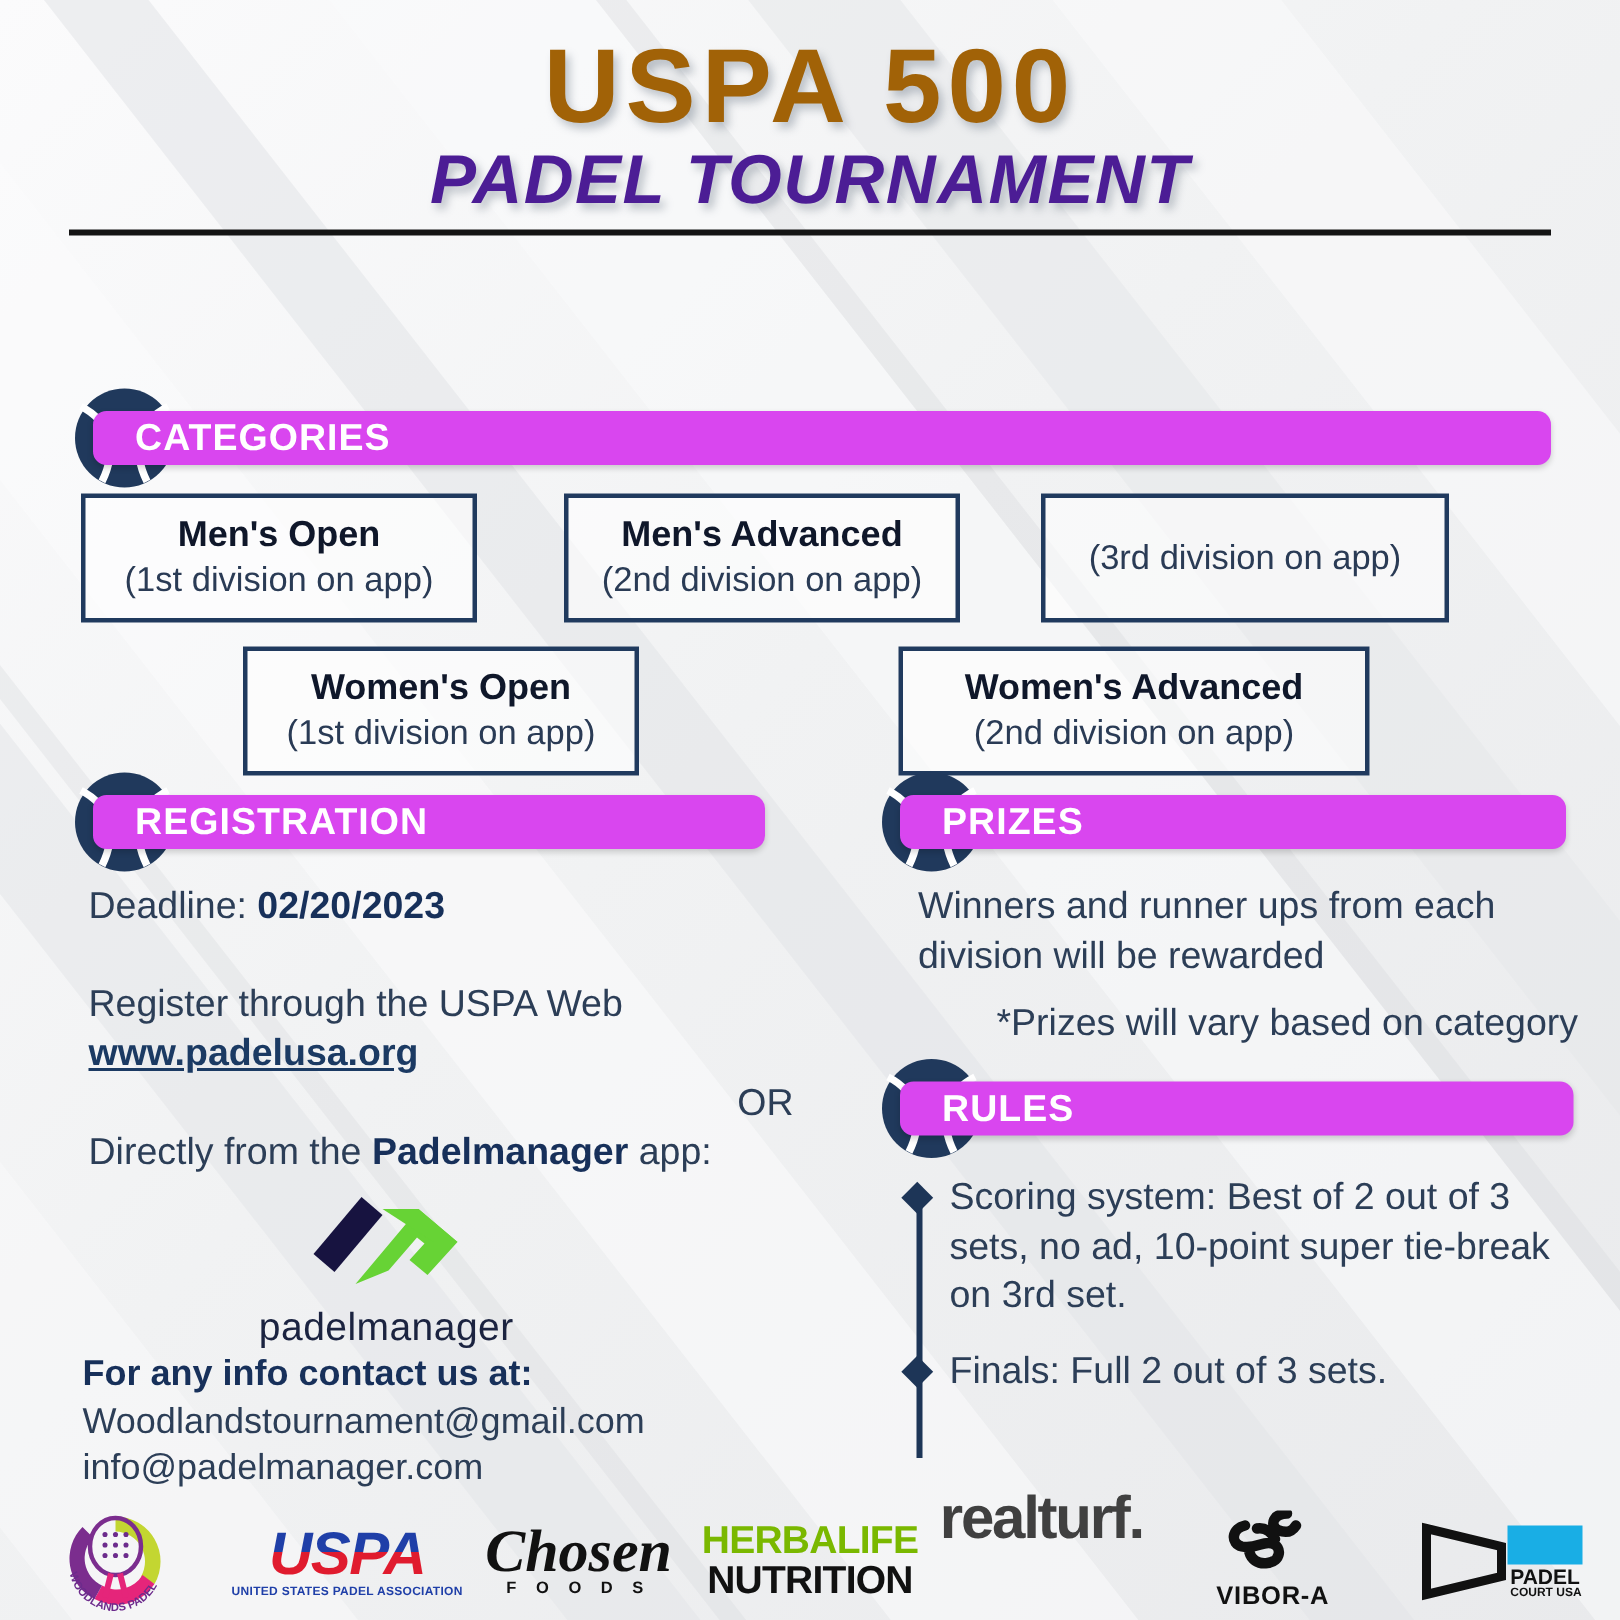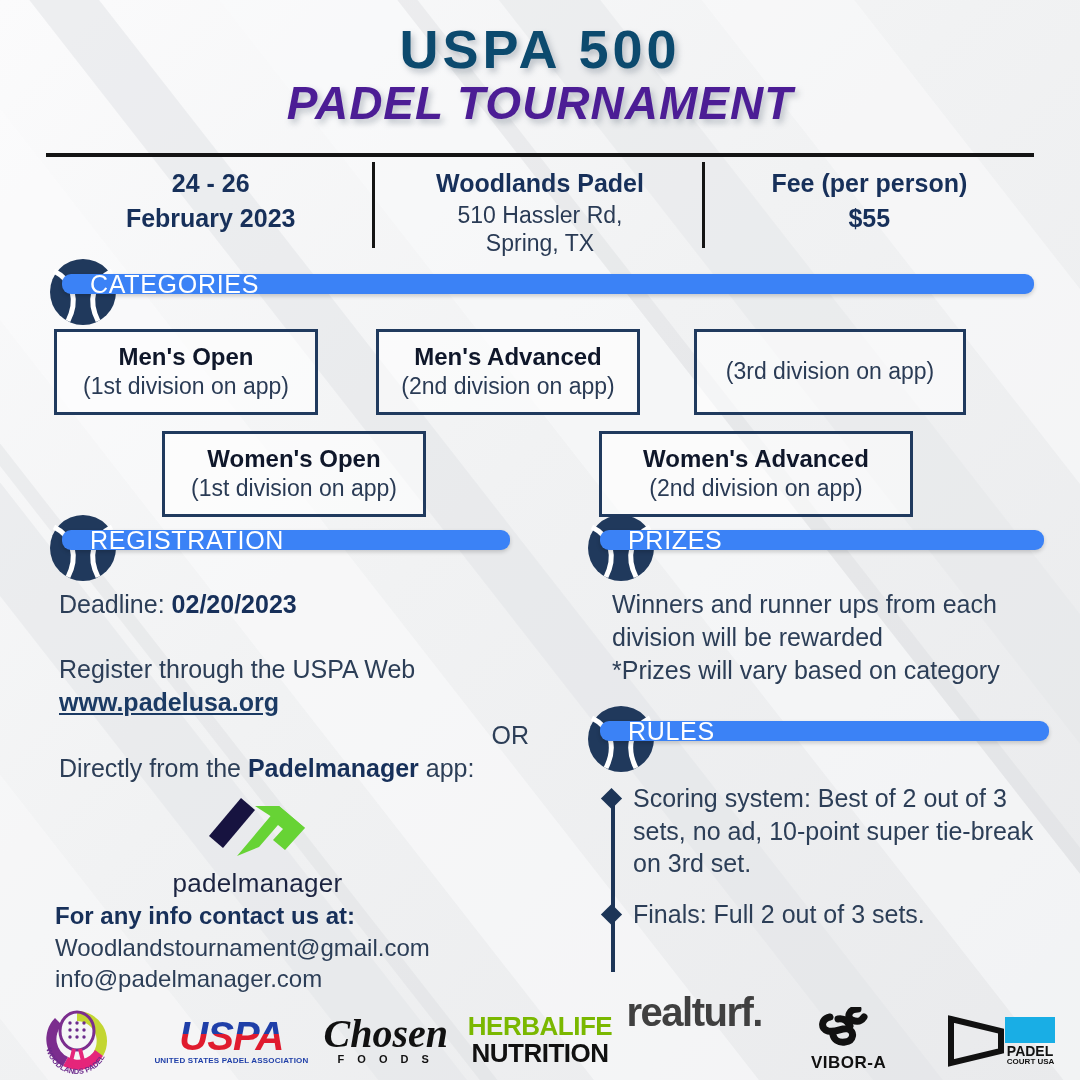--- a/index.html
+++ b/index.html
@@ -6,43 +6,44 @@
   body{
     width:1080px;height:1080px;overflow:hidden;position:relative;
     font-family:"Liberation Sans","DejaVu Sans",sans-serif;
     background:#f4f5f6;
   }
   
   #bg{position:absolute;inset:0;overflow:hidden;z-index:0;background:#f3f4f5;}
   
   #title-block{position:absolute;top:22px;left:0;width:1080px;text-align:center;z-index:3;}
   #main-title{
-    font-size:54px;font-weight:bold;letter-spacing:4px;color:#0c4a6e;
+    font-size:70px;font-weight:bold;letter-spacing:4px;color:#a16207;
     line-height:1.02;text-shadow:3px 4px 6px rgba(120,130,145,.45);
   }
   #sub-title{
     font-size:46px;font-weight:bold;font-style:italic;letter-spacing:1px;
     color:#4c1d95;line-height:1.05;margin-top:2px;
     text-shadow:3px 4px 6px rgba(120,130,145,.45);
   }
   
   #info-bar{position:absolute;top:153px;left:46px;width:988px;z-index:3;}
   #info-rule{height:4px;background:#141414;width:100%;}
   #info-cols{display:flex;margin-top:9px;}
   .info-col{flex:1;text-align:center;position:relative;padding:0 6px;}
   .info-col.div-r::after{
     content:"";position:absolute;right:0;top:-4px;width:3px;height:86px;background:#141414;
   }
   .info-main{font-size:25px;font-weight:bold;color:#17305a;line-height:1.38;}
   .info-sub{font-size:23px;color:#2a3b55;line-height:1.25;}
   
   .band-wrap{position:absolute;z-index:3;}
   .band{
-    background:#3b82f6;border-radius:9px;height:20px;display:flex;align-items:center;
+    background:#d946ef;border-radius:9px;height:36px;display:flex;align-items:center;
     box-shadow:0 2px 4px rgba(0,0,0,.18);
+    font-weight:bold;
   }
   .band-label{color:#fff;font-size:25px;letter-spacing:.7px;padding-left:28px;}
   .ball{
     position:absolute;left:-14px;top:-17px;width:70px;height:70px;z-index:-1;
   }
   
   .cat-box{
     position:absolute;border:3px solid #203a5e;background:rgba(255,255,255,.55);
     text-align:center;z-index:3;display:flex;flex-direction:column;justify-content:center;
   }
@@ -100,35 +101,20 @@
   </svg>
 </div>
 
 <div id="title-block">
   <div id="main-title">USPA 500</div>
   <div id="sub-title">PADEL TOURNAMENT</div>
 </div>
 
 <div id="info-bar">
   <div id="info-rule"></div>
-  <div id="info-cols">
-    <div class="info-col div-r">
-      <div class="info-main">24 - 26</div>
-      <div class="info-main">February 2023</div>
-    </div>
-    <div class="info-col div-r">
-      <div class="info-main">Woodlands Padel</div>
-      <div class="info-sub">510 Hassler Rd,</div>
-      <div class="info-sub">Spring, TX</div>
-    </div>
-    <div class="info-col">
-      <div class="info-main">Fee (per person)</div>
-      <div class="info-main">$55</div>
-    </div>
-  </div>
 </div>
 
 <div class="band-wrap" style="left:62px;top:274px;width:972px;">
   <svg class="ball" viewBox="0 0 70 70">
     <circle cx="35" cy="35" r="33" fill="#20395c"></circle>
     <path d="M6 14 C26 24 30 44 20 64" stroke="#fff" stroke-width="5" fill="none"></path>
     <path d="M64 14 C44 24 40 44 50 64" stroke="#fff" stroke-width="5" fill="none"></path>
   </svg>
   <div class="band">
     <span class="band-label">CATEGORIES</span>
@@ -203,21 +189,21 @@
     <path d="M64 14 C44 24 40 44 50 64" stroke="#fff" stroke-width="5" fill="none"></path>
   </svg>
   <div class="band">
     <span class="band-label">PRIZES</span>
   </div>
 </div>
 
 <div style="position:absolute;left:612px;top:588px;width:440px;z-index:3;">
   <div class="body-txt">Winners and runner ups from each</div>
   <div class="body-txt">division will be rewarded</div>
-  <div class="body-txt" style="margin-top:0;">*Prizes will vary based on category</div>
+  <div class="body-txt" style="margin-top:12px;text-align:right;">*Prizes will vary based on category</div>
 </div>
 
 <div class="band-wrap" style="left:600px;top:721px;width:449px;">
   <svg class="ball" viewBox="0 0 70 70">
     <circle cx="35" cy="35" r="33" fill="#20395c"></circle>
     <path d="M6 14 C26 24 30 44 20 64" stroke="#fff" stroke-width="5" fill="none"></path>
     <path d="M64 14 C44 24 40 44 50 64" stroke="#fff" stroke-width="5" fill="none"></path>
   </svg>
   <div class="band">
     <span class="band-label">RULES</span>

